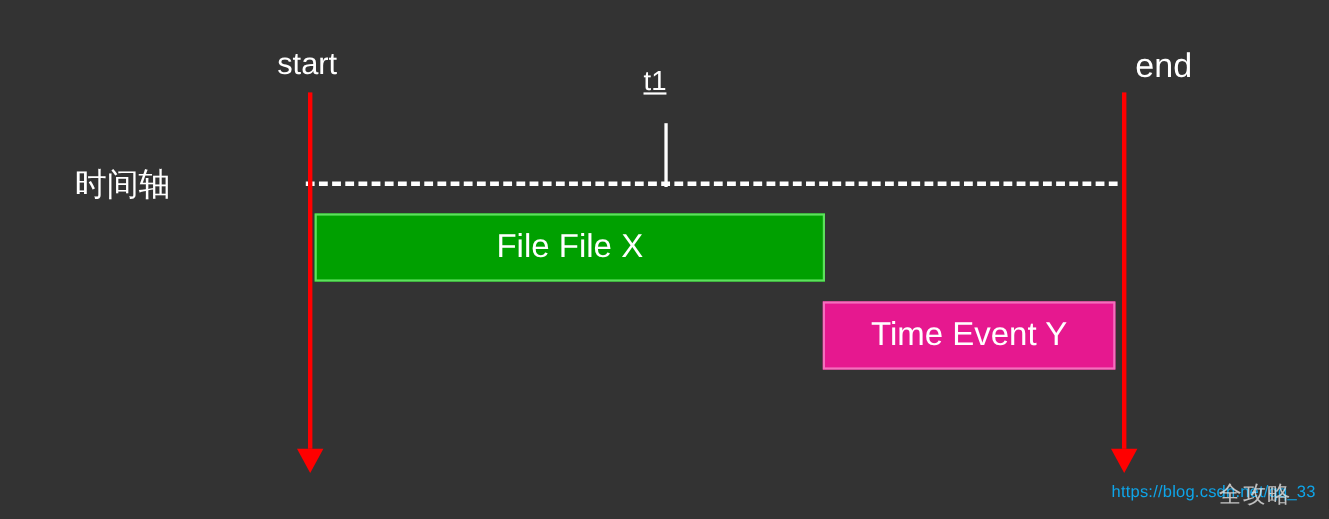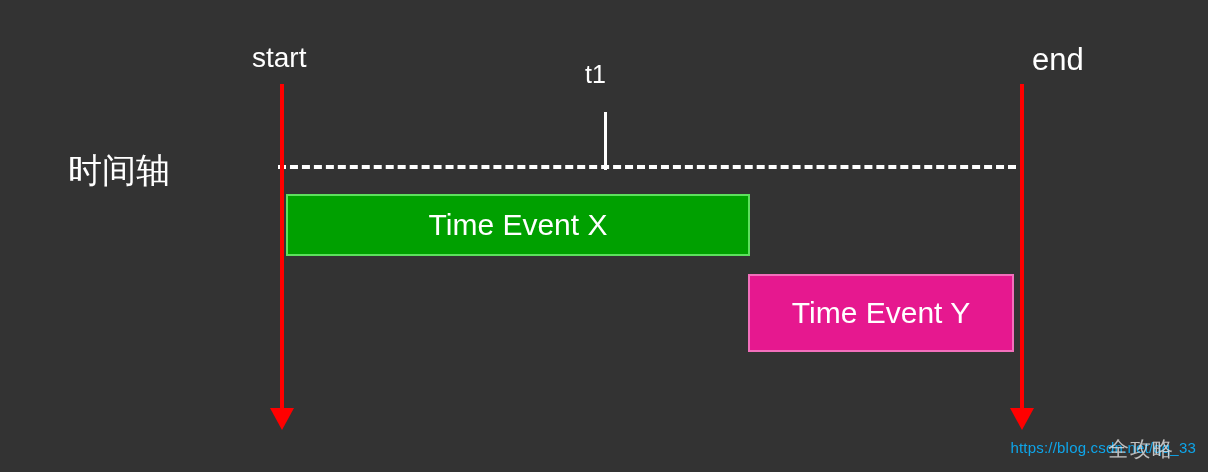--- a/index.html
+++ b/index.html
@@ -31,25 +31,26 @@
   #label-end {
     left: 990px;
     top: 42px;
     font-size: 31px;
     margin-left: 42px;
   }
   #label-t1 {
     left: 585px;
     top: 60px;
     font-size: 25px;
+    text-decoration: underline;
   }
   #label-axis {
     left: 68px;
     top: 148px;
-    font-size: 34px;
+    font-size: 29px;
   }
 
   
   .arrow {
     position: absolute;
     width: 24px;
   }
   .arrow .shaft {
     position: absolute;
     left: 10px;
@@ -117,21 +118,21 @@
     top: 194px;
     width: 464px;
     height: 62px;
     background: #00a000;
     border: 2px solid #5de05d;
   }
   #bar-time-event-y {
     left: 748px;
     top: 274px;
     width: 266px;
-    height: 78px;
+    height: 62px;
     background: #e6188f;
     border: 2px solid #f36fbc;
   }
 
   
   #watermark-url {
     position: absolute;
     right: 12px;
     bottom: 16px;
     font-size: 15px;
@@ -174,21 +175,21 @@
     <div class="shaft"></div>
     <div class="head"></div>
   </div>
 
   <div class="arrow" id="arrow-end">
     <div class="shaft"></div>
     <div class="head"></div>
   </div>
 
   <div class="bar" id="bar-file-event-x">
-    <span>Time Event X</span>
+    <span>File File X</span>
   </div>
   <div class="bar" id="bar-time-event-y">
     <span>Time Event Y</span>
   </div>
 
   <div id="watermark-url">https://blog.csdn.net/qq_33</div>
   <div id="watermark-logo">全攻略</div>
 
 </div>
 

